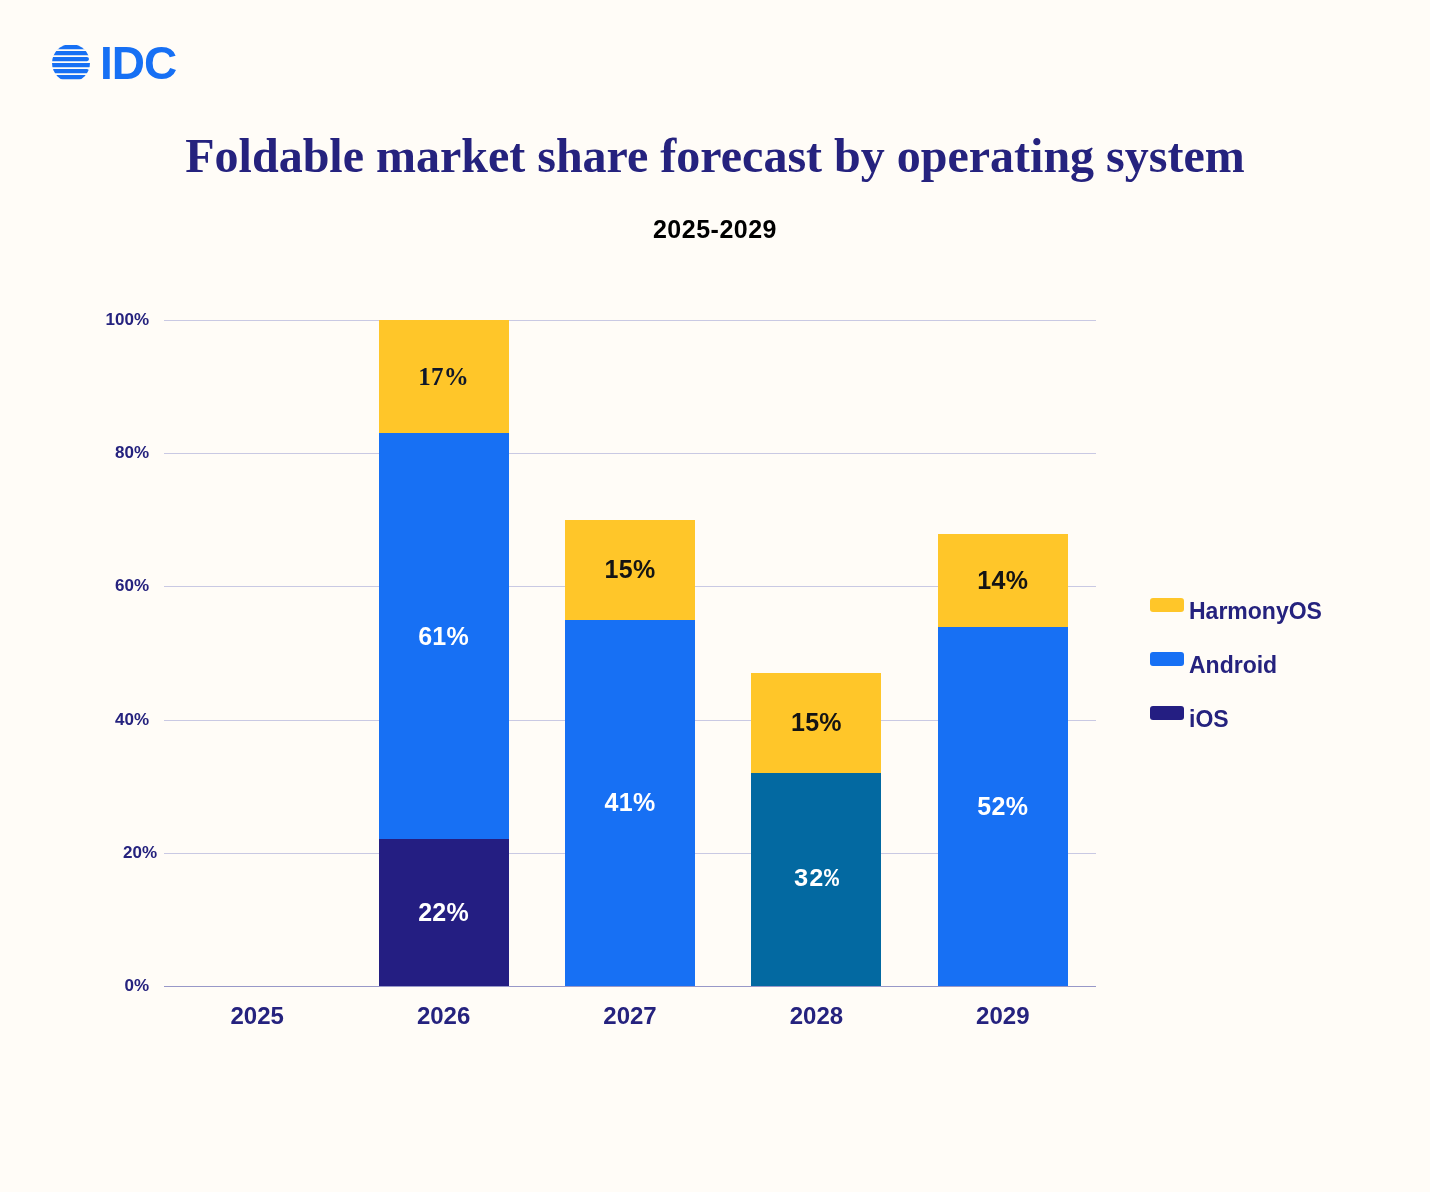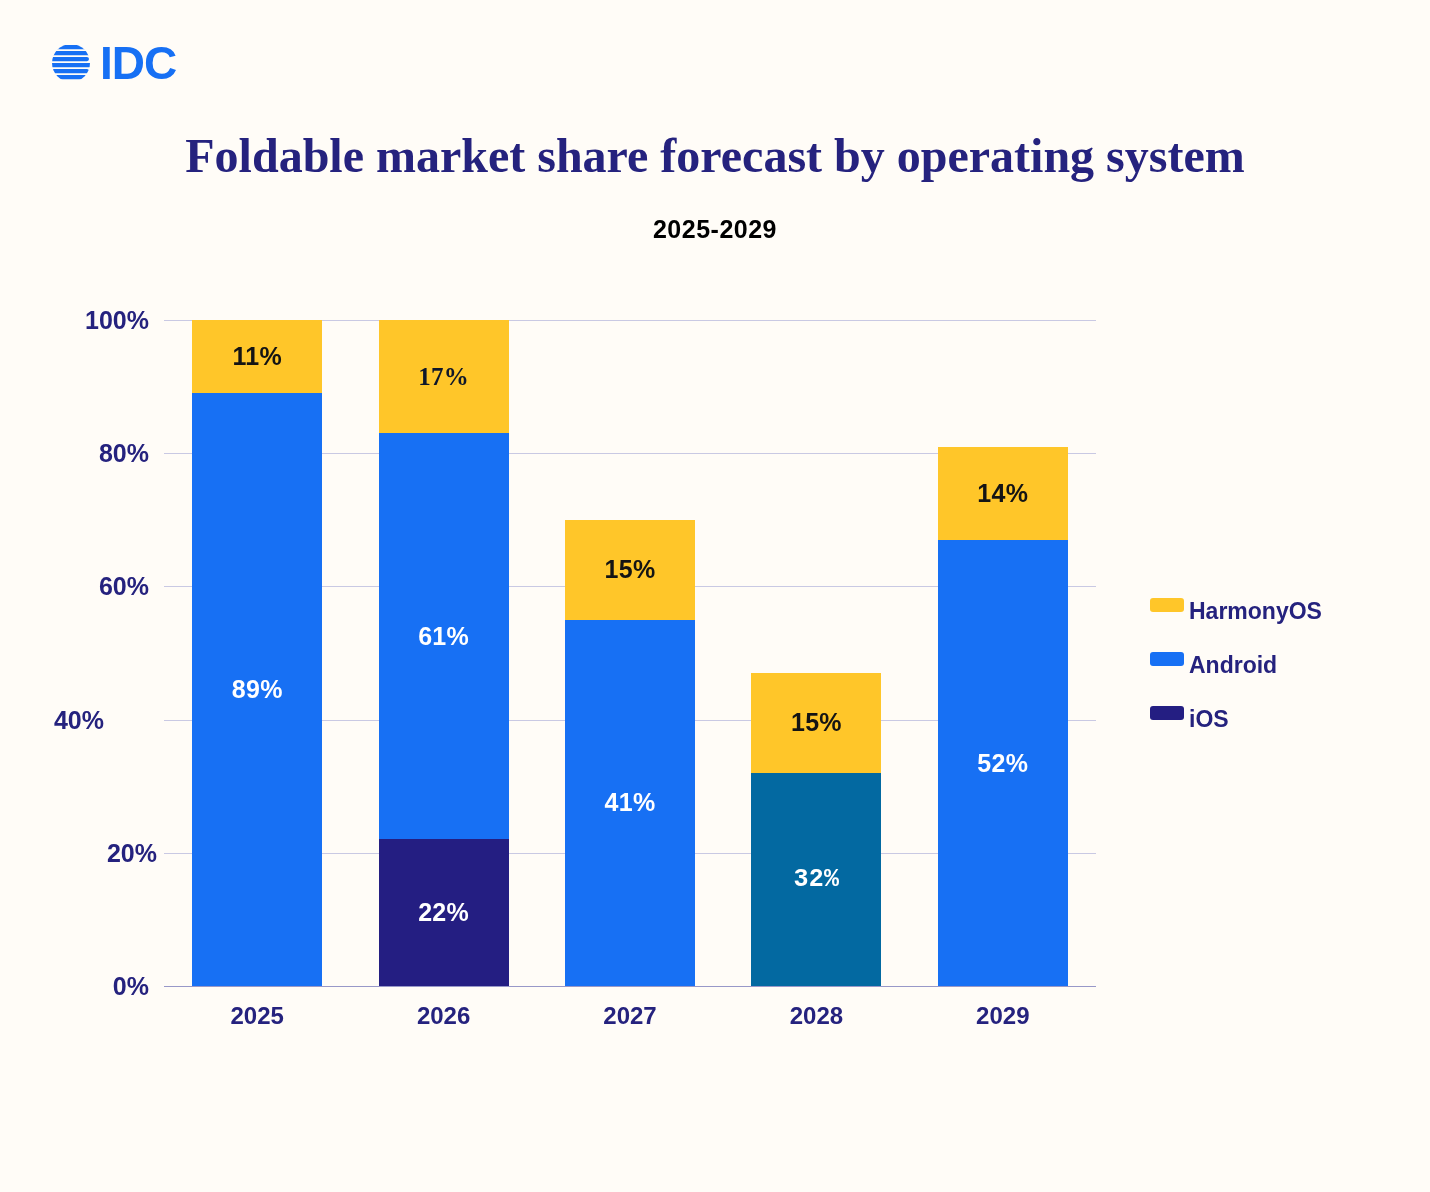--- a/index.html
+++ b/index.html
@@ -79,21 +79,21 @@
     width: 932px;
     height: 1px;
     background: #C9C9E3;
   }
   .gridline.base { background: #9898C8; }
 
   .ylabel {
     position: absolute;
     width: 140px;
     text-align: right;
-    font-size: 25px;
+    font-size: 17px;
     font-weight: 700;
     color: #25227E;
     transform: translateY(-50%);
     left: 0;
   }
 
   .bar {
     position: absolute;
     bottom: 0;
     width: 130px;
@@ -182,28 +182,20 @@
   <div id="title">Foldable market share forecast by operating system</div>
   <div id="subtitle">2025-2029</div>
 
   <div id="plot">
       <div class="gridline base" style="top: 666px;"></div>
       <div class="gridline" style="top: 532.8px;"></div>
       <div class="gridline" style="top: 399.6px;"></div>
       <div class="gridline" style="top: 266.4px;"></div>
       <div class="gridline" style="top: 133.2px;"></div>
       <div class="gridline" style="top: 0px;"></div>
-      <div class="bar" style="left: 28.2px;">
-        <div class="seg harmony" style="height: 73.26px; background: rgb(255, 198, 41);">
-          <span class="seg-label" style="color: rgb(20, 20, 20);">11%</span>
-        </div>
-        <div class="seg android" style="height: 592.74px; background: rgb(23, 112, 244);">
-          <span class="seg-label" style="color: rgb(255, 255, 255);">89%</span>
-        </div>
-      </div>
       <div class="bar" style="left: 214.6px;">
         <div class="seg harmony" style="height: 113.22px; background: rgb(255, 198, 41);">
           <span class="seg-label" style="color: #0f172a; font-family: Liberation Serif, serif;">17%</span>
         </div>
         <div class="seg android" style="height: 406.26px; background: rgb(23, 112, 244);">
           <span class="seg-label" style="color: rgb(255, 255, 255);">61%</span>
         </div>
         <div class="seg ios" style="height: 146.52px; background: rgb(36, 30, 130);">
           <span class="seg-label" style="color: rgb(255, 255, 255);">22%</span>
         </div>
@@ -221,30 +213,30 @@
           <span class="seg-label" style="color: rgb(20, 20, 20);">15%</span>
         </div>
         <div class="seg ios" style="height: 213.12px; background: #0369a1; font-family: Liberation Mono, monospace;">
           <span class="seg-label" style="color: rgb(255, 255, 255);">32%</span>
         </div>
       </div>
       <div class="bar" style="left: 773.8px;">
         <div class="seg harmony" style="height: 93.24px; background: rgb(255, 198, 41);">
           <span class="seg-label" style="color: rgb(20, 20, 20);">14%</span>
         </div>
-        <div class="seg android" style="height: 446px; background: rgb(23, 112, 244);">
+        <div class="seg android" style="height: 359px; background: rgb(23, 112, 244);">
           <span class="seg-label" style="color: rgb(255, 255, 255);">52%</span>
         </div>
       </div>
     </div>
 
   <div id="yaxis">
       <div class="ylabel" style="top: 986px; left: 9px;">0%</div>
       <div class="ylabel" style="top: 852.8px; left: 17px;">20%</div>
-      <div class="ylabel" style="top: 719.6px; left: 9px; text-align: center;">40%</div>
+      <div class="ylabel" style="top: 719.6px; left: 9px;">40%</div>
       <div class="ylabel" style="top: 586.4px; left: 9px;">60%</div>
       <div class="ylabel" style="top: 453.2px; left: 9px;">80%</div>
       <div class="ylabel" style="top: 320px; left: 9px;">100%</div>
     </div>
 
   <div id="xaxis">
       <div class="xlabel" style="left: 157.2px;">2025</div>
       <div class="xlabel" style="left: 343.6px;">2026</div>
       <div class="xlabel" style="left: 530px;">2027</div>
       <div class="xlabel" style="left: 716.4px;">2028</div>

